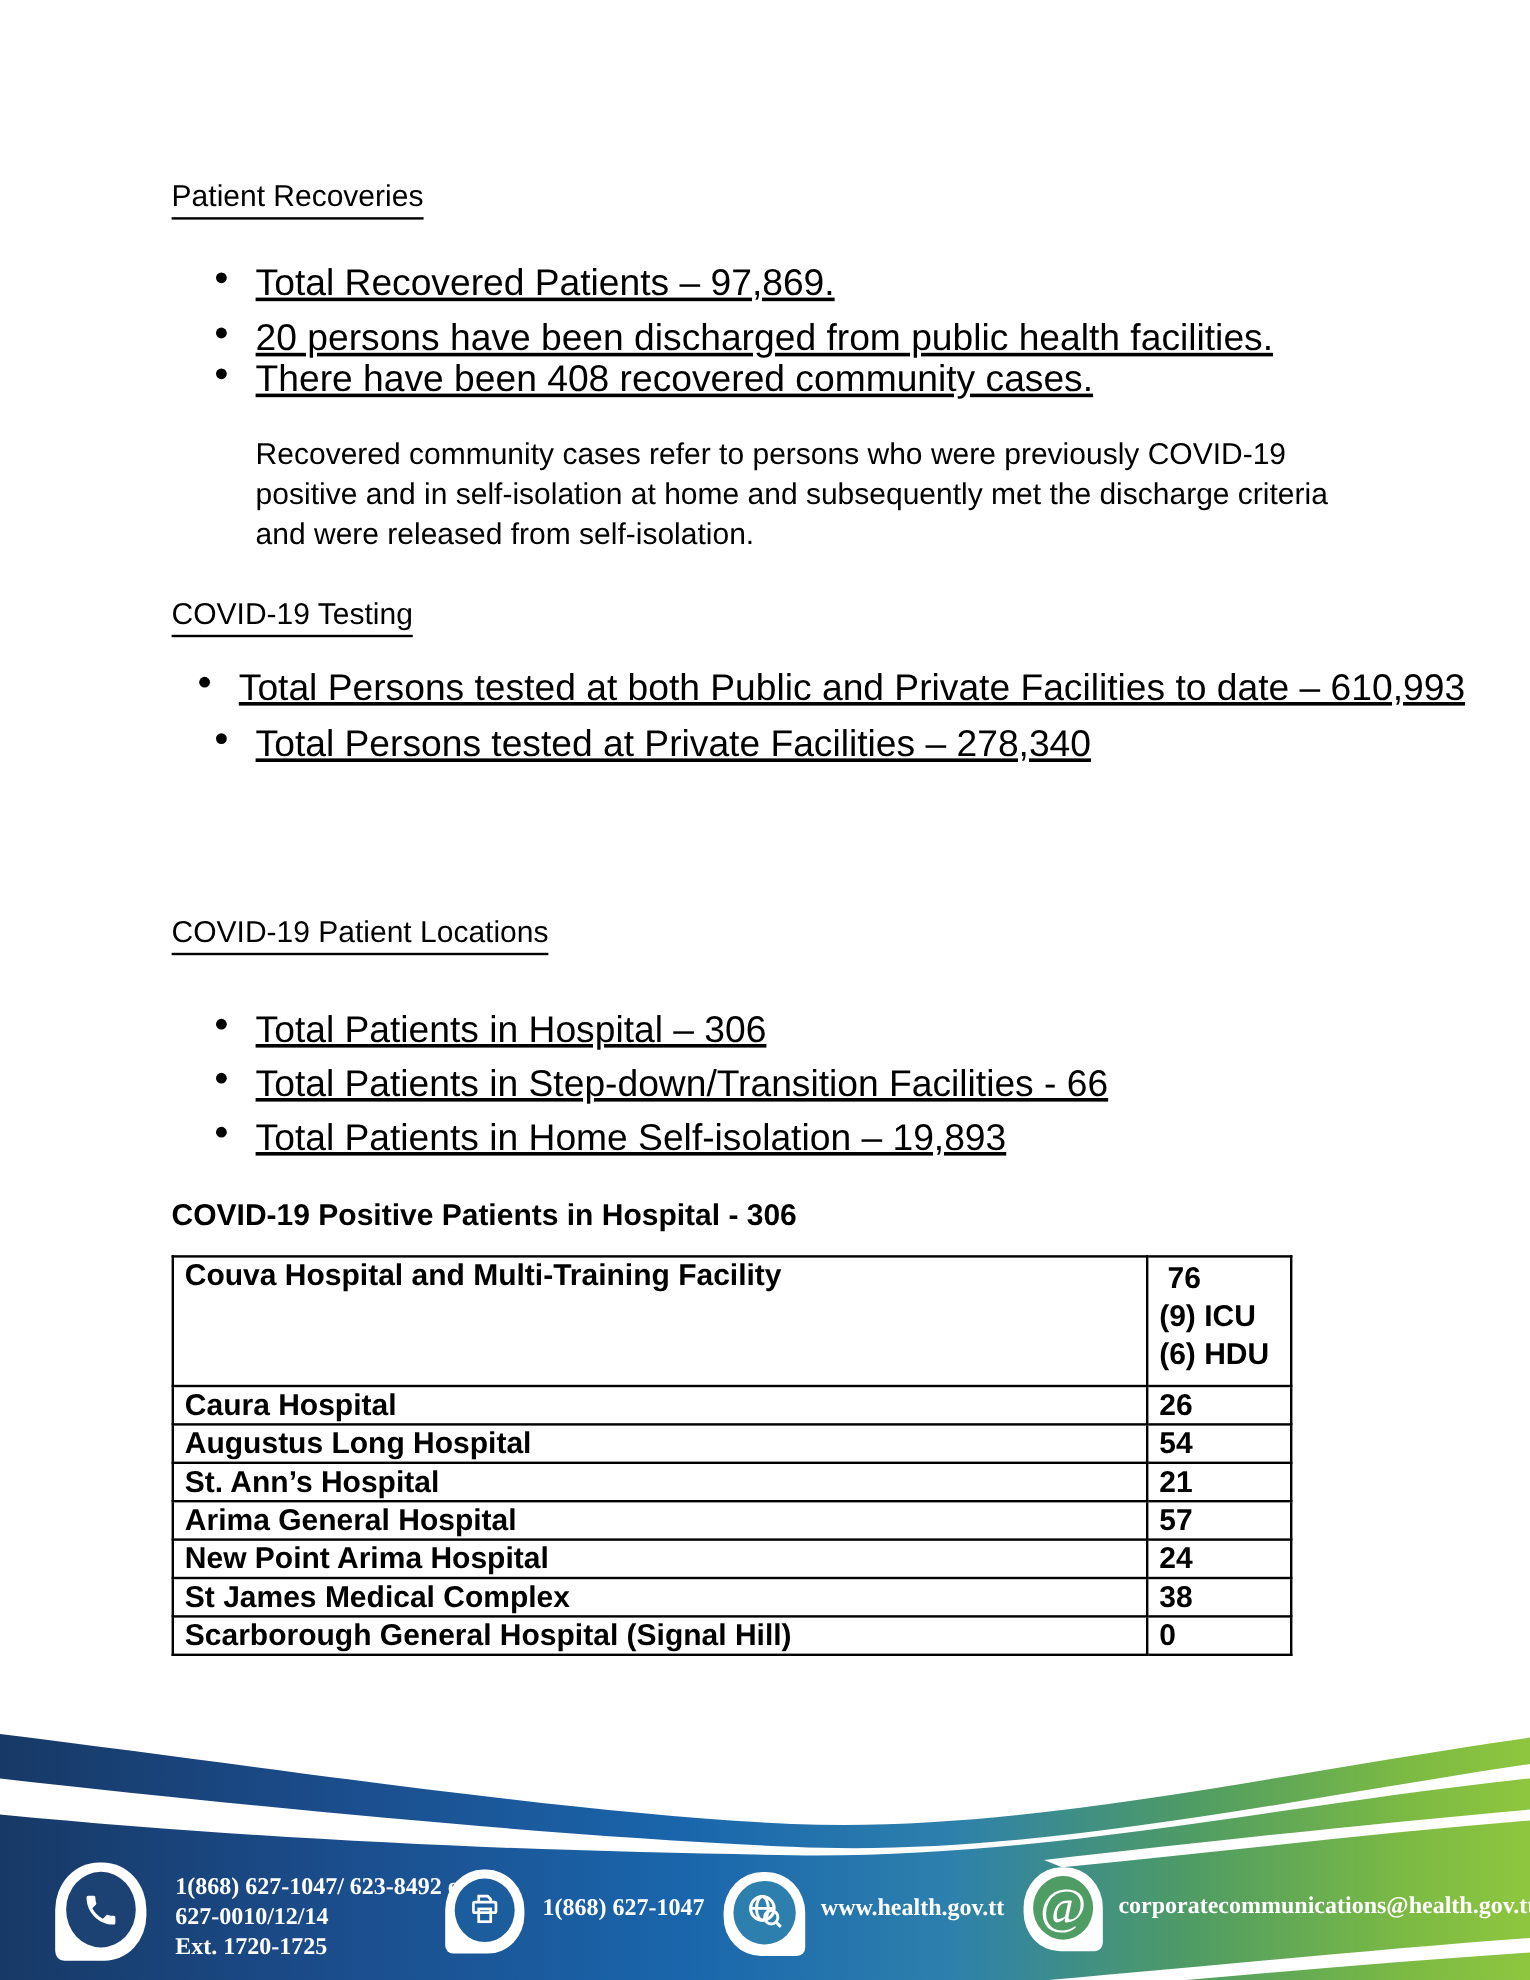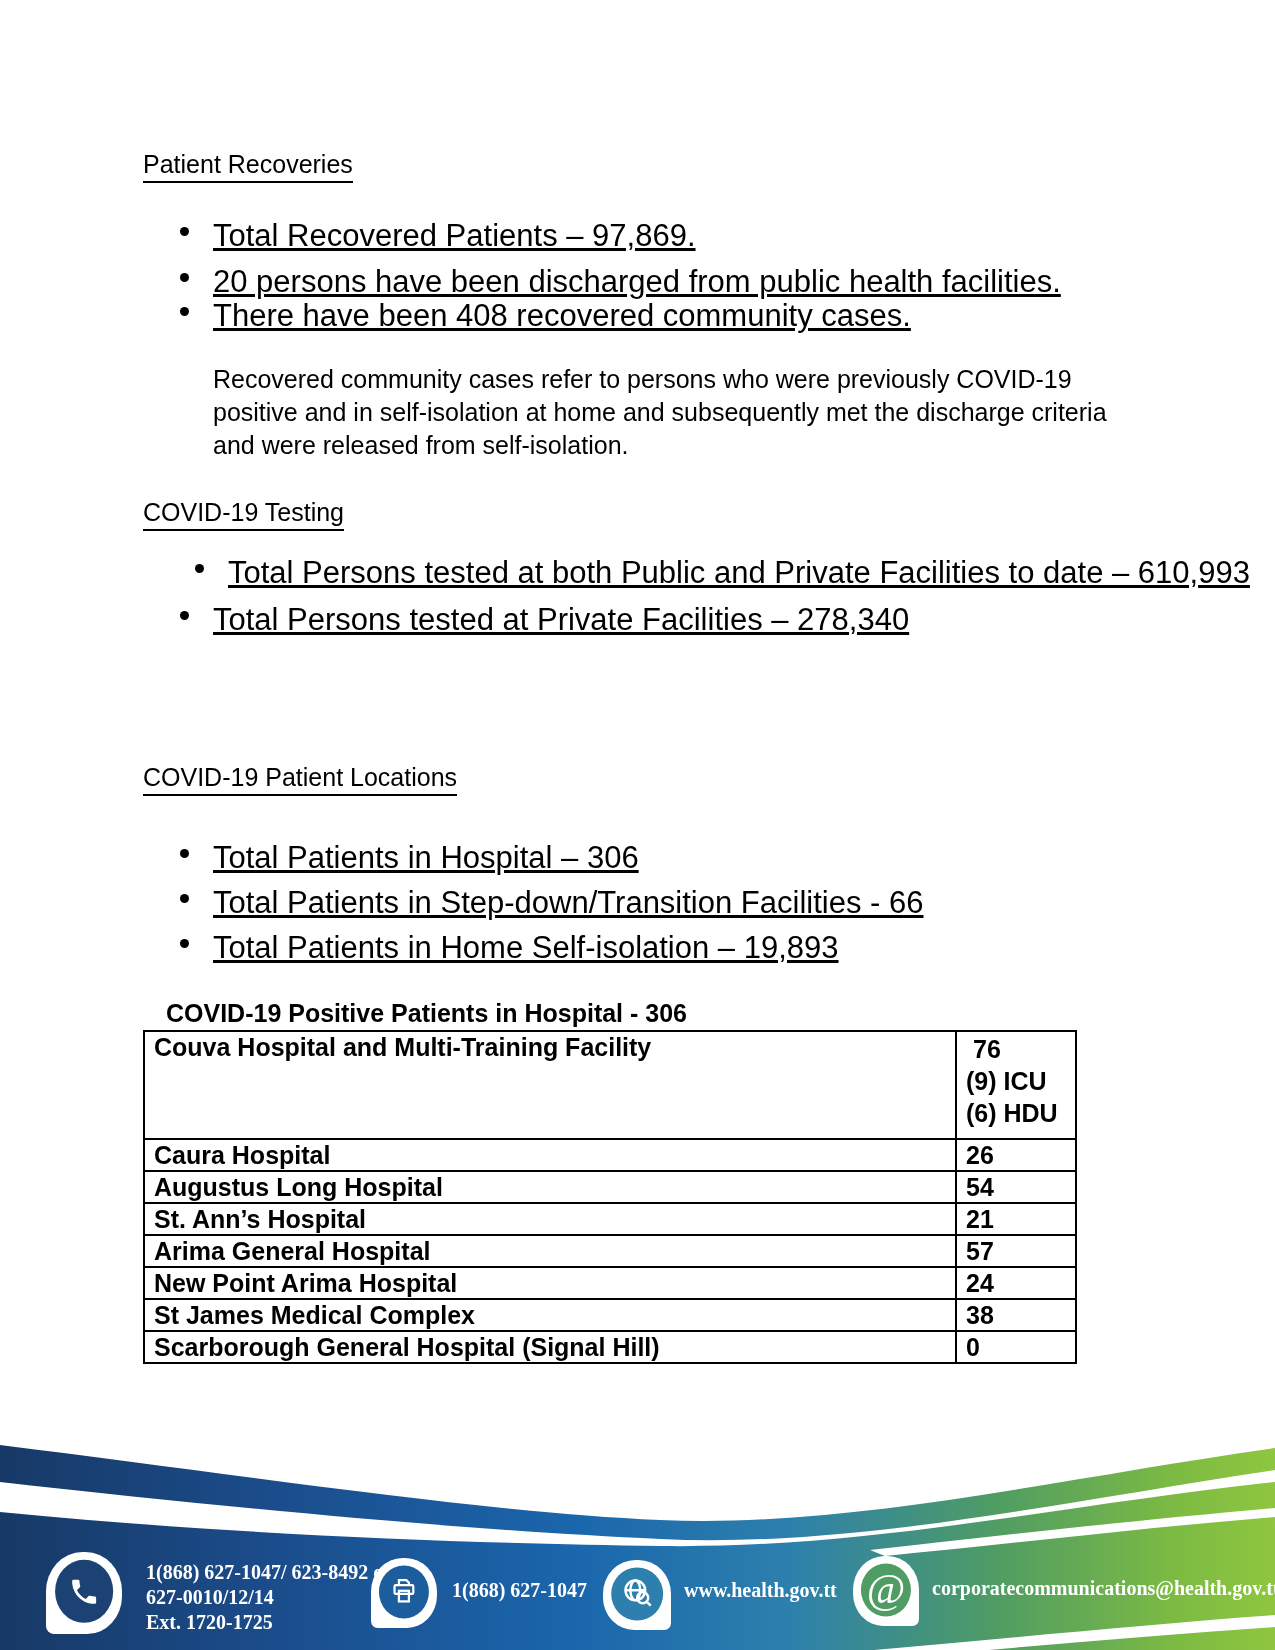--- a/index.html
+++ b/index.html
@@ -15,21 +15,21 @@
   .abs { position:absolute; }
 
   
   .sec-heading {
     font-size:25px;
     display:inline-block;
     border-bottom:2px solid #000;
     padding-bottom:2px;
     white-space:nowrap;
   }
-  .bold-title { font-size:25px; font-weight:bold; white-space:nowrap;margin-left:23px; }
+  .bold-title { font-size:25px; font-weight:bold; white-space:nowrap; }
 
   
   .bullet {
     font-size:31px;
     padding-left:70px;
     white-space:nowrap;
     text-decoration:underline;
   }
   .bullet::before {
     content:"";
@@ -43,20 +43,21 @@
     font-size:25px;
     line-height:33px;
     width:940px;
   }
 
   
   table.hosp {
     border-collapse:collapse;
     table-layout:fixed;
     width:932px;
+    margin-top:16px;
   }
   table.hosp td {
     border:2px solid #000;
     font-size:25px;
     font-weight:bold;
     padding:1px 8px 0 9px;
     vertical-align:top;
     overflow:hidden;
     white-space:nowrap;
   }
@@ -124,21 +125,21 @@
   <div class="abs bullet" style="left:143px; top:298px;">
     <span>There have been 408 recovered community cases.</span>
   </div>
 
   <div class="abs note" style="left:213px; top:363px;">Recovered community cases refer to persons who were previously COVID-19 positive and in self-isolation at home and subsequently met the discharge criteria and were released from self-isolation.</div>
 
   <div class="abs" style="left:143px; top:498px;">
     <span class="sec-heading">COVID-19 Testing</span>
   </div>
 
-  <div class="abs bullet" style="left:158px; top:555px;text-align:center;">
+  <div class="abs bullet" style="left:129px; top:555px;text-align:center;">
     <span>Total Persons tested at both Public and Private Facilities to date – 610,993</span>
   </div>
   <div class="abs bullet" style="left:143px; top:602px;">
     <span>Total Persons tested at Private Facilities – 278,340</span>
   </div>
 
   <div class="abs" style="left:143px; top:763px;">
     <span class="sec-heading">COVID-19 Patient Locations</span>
   </div>
 

